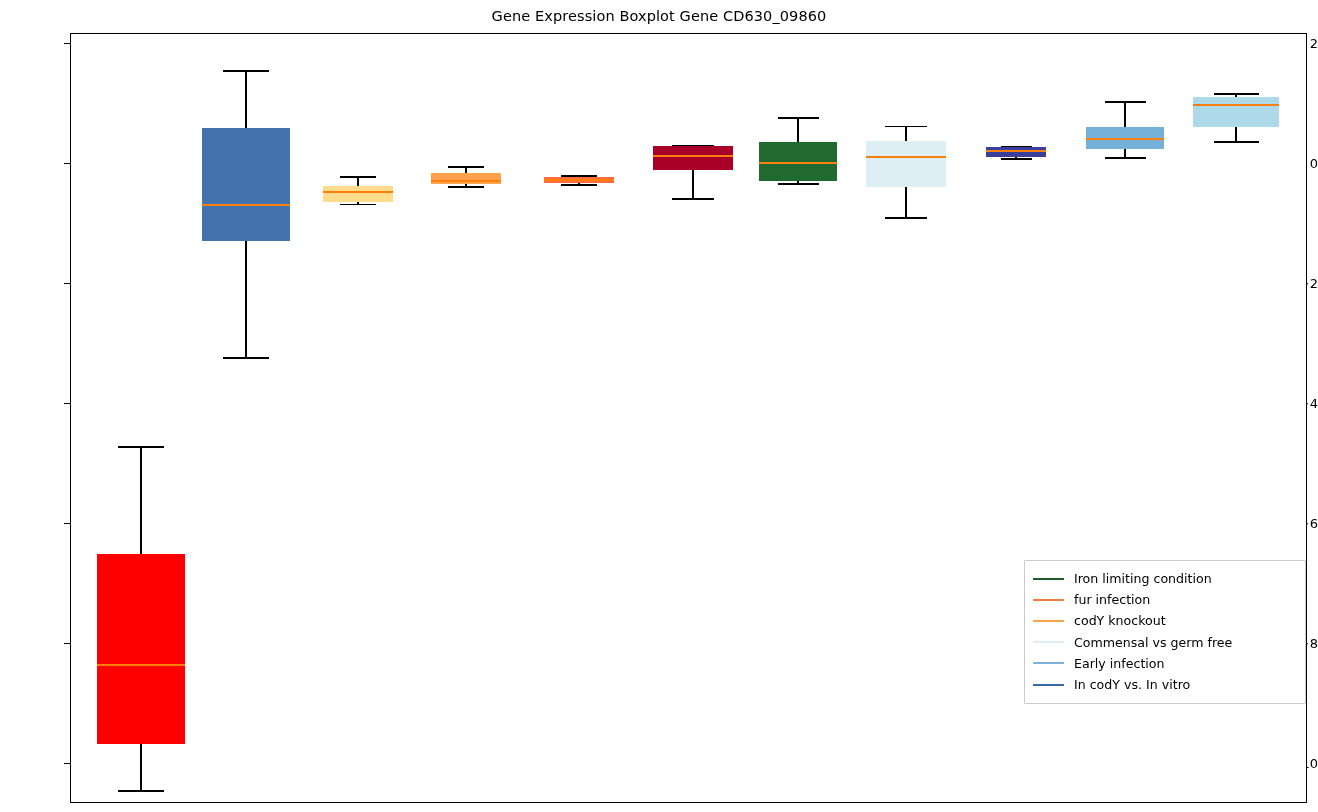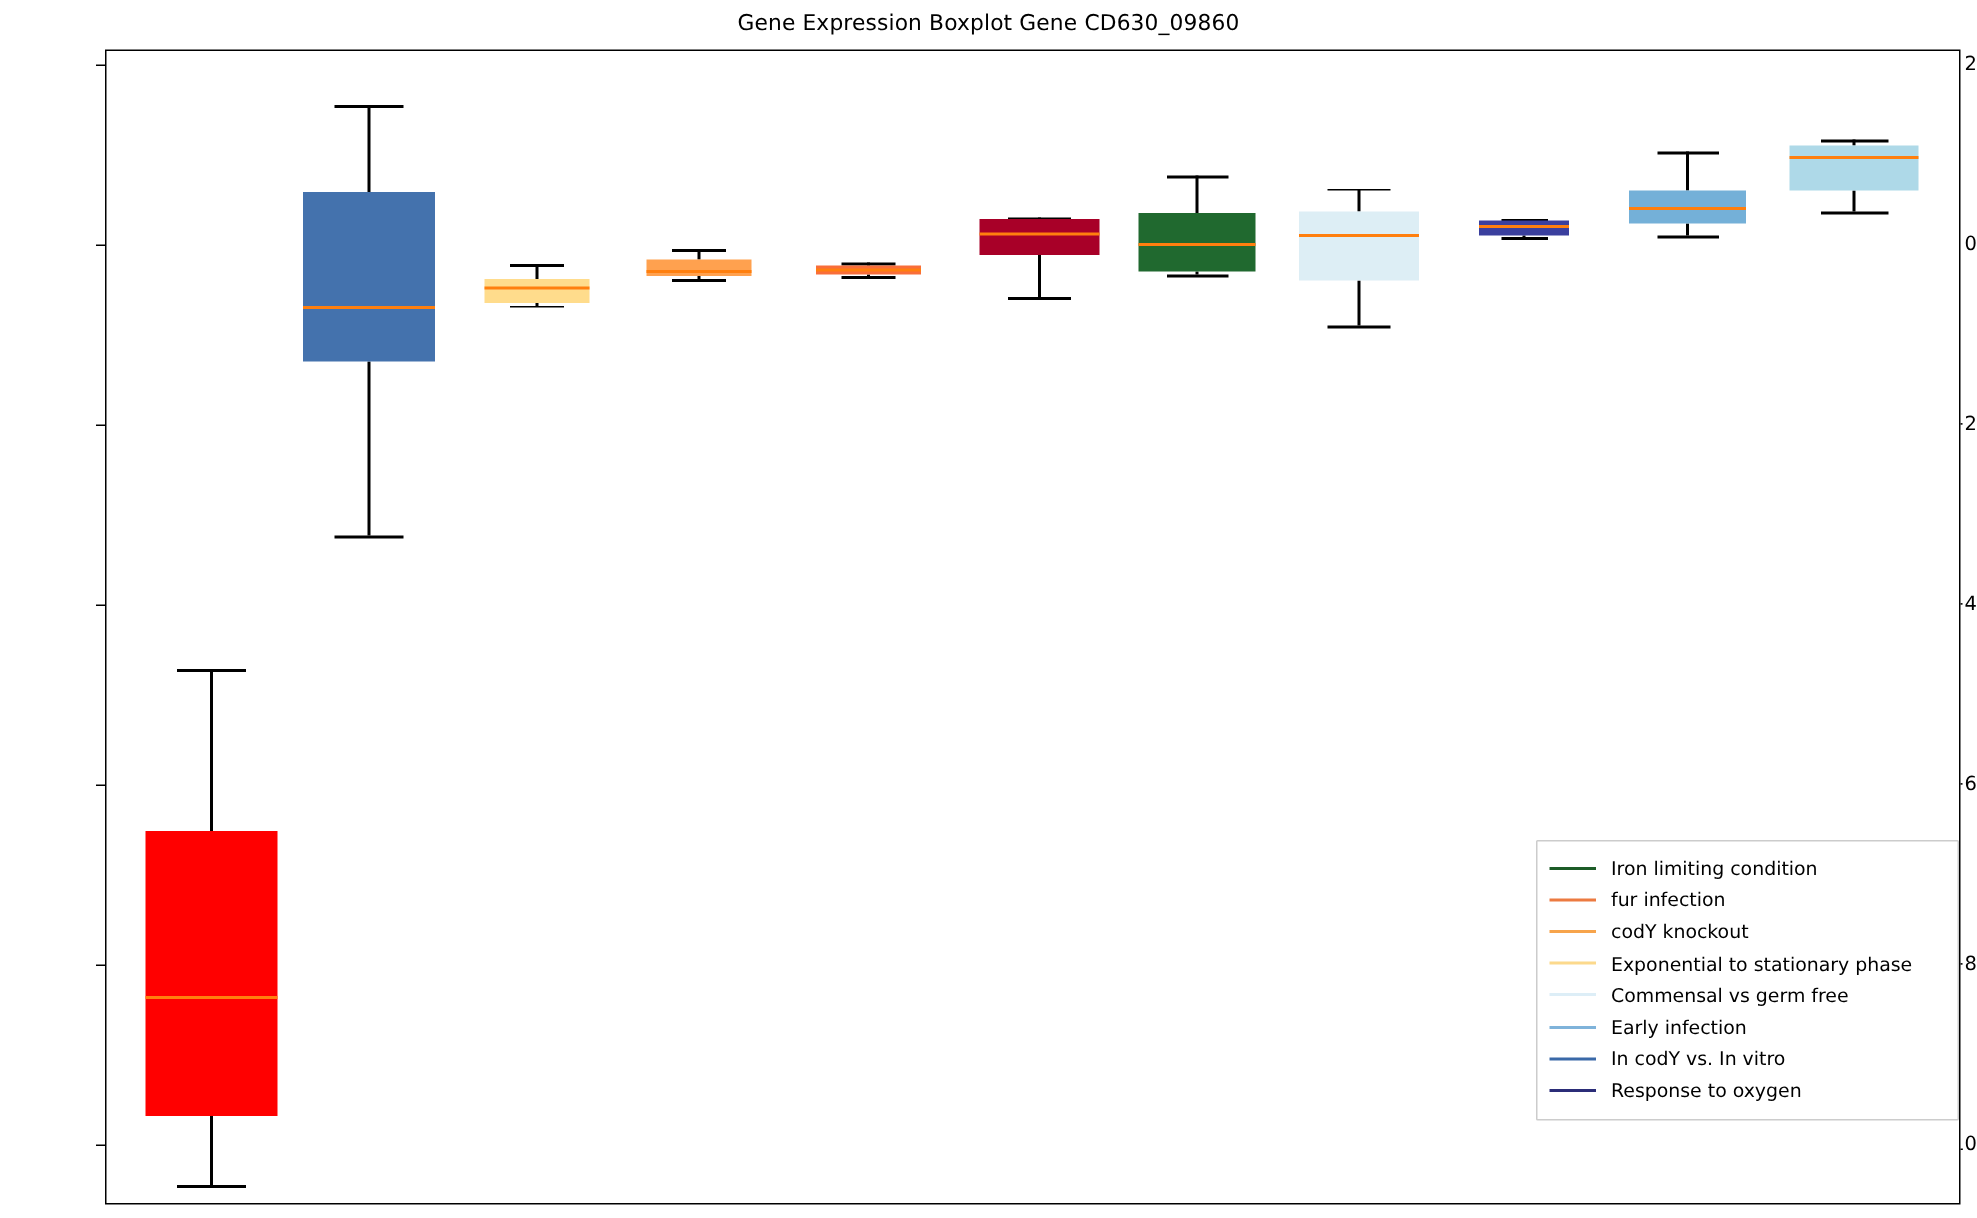--- a/index.html
+++ b/index.html
@@ -234,34 +234,26 @@
       </div>
       <div class="legend-row">
         <span class="legend-swatch" style="border-top-color: rgb(236, 122, 65);"></span>
         <span class="legend-text">fur infection</span>
       </div>
       <div class="legend-row">
         <span class="legend-swatch" style="border-top-color: rgb(247, 164, 75);"></span>
         <span class="legend-text">codY knockout</span>
       </div>
       <div class="legend-row">
-        <span class="legend-swatch" style="border-top-color: rgb(252, 217, 140);"></span>
-        <span class="legend-text">Exponential to stationary phase</span>
-      </div>
-      <div class="legend-row">
         <span class="legend-swatch" style="border-top-color: rgb(221, 238, 247);"></span>
         <span class="legend-text">Commensal vs germ free</span>
       </div>
       <div class="legend-row">
         <span class="legend-swatch" style="border-top-color: rgb(127, 179, 218);"></span>
         <span class="legend-text">Early infection</span>
       </div>
       <div class="legend-row">
         <span class="legend-swatch" style="border-top-color: rgb(58, 105, 168);"></span>
         <span class="legend-text">In codY vs. In vitro</span>
       </div>
-      <div class="legend-row">
-        <span class="legend-swatch" style="border-top-color: rgb(43, 45, 120);"></span>
-        <span class="legend-text">Response to oxygen</span>
-      </div>
     </div>
 
 </div>
 
 </body></html>

